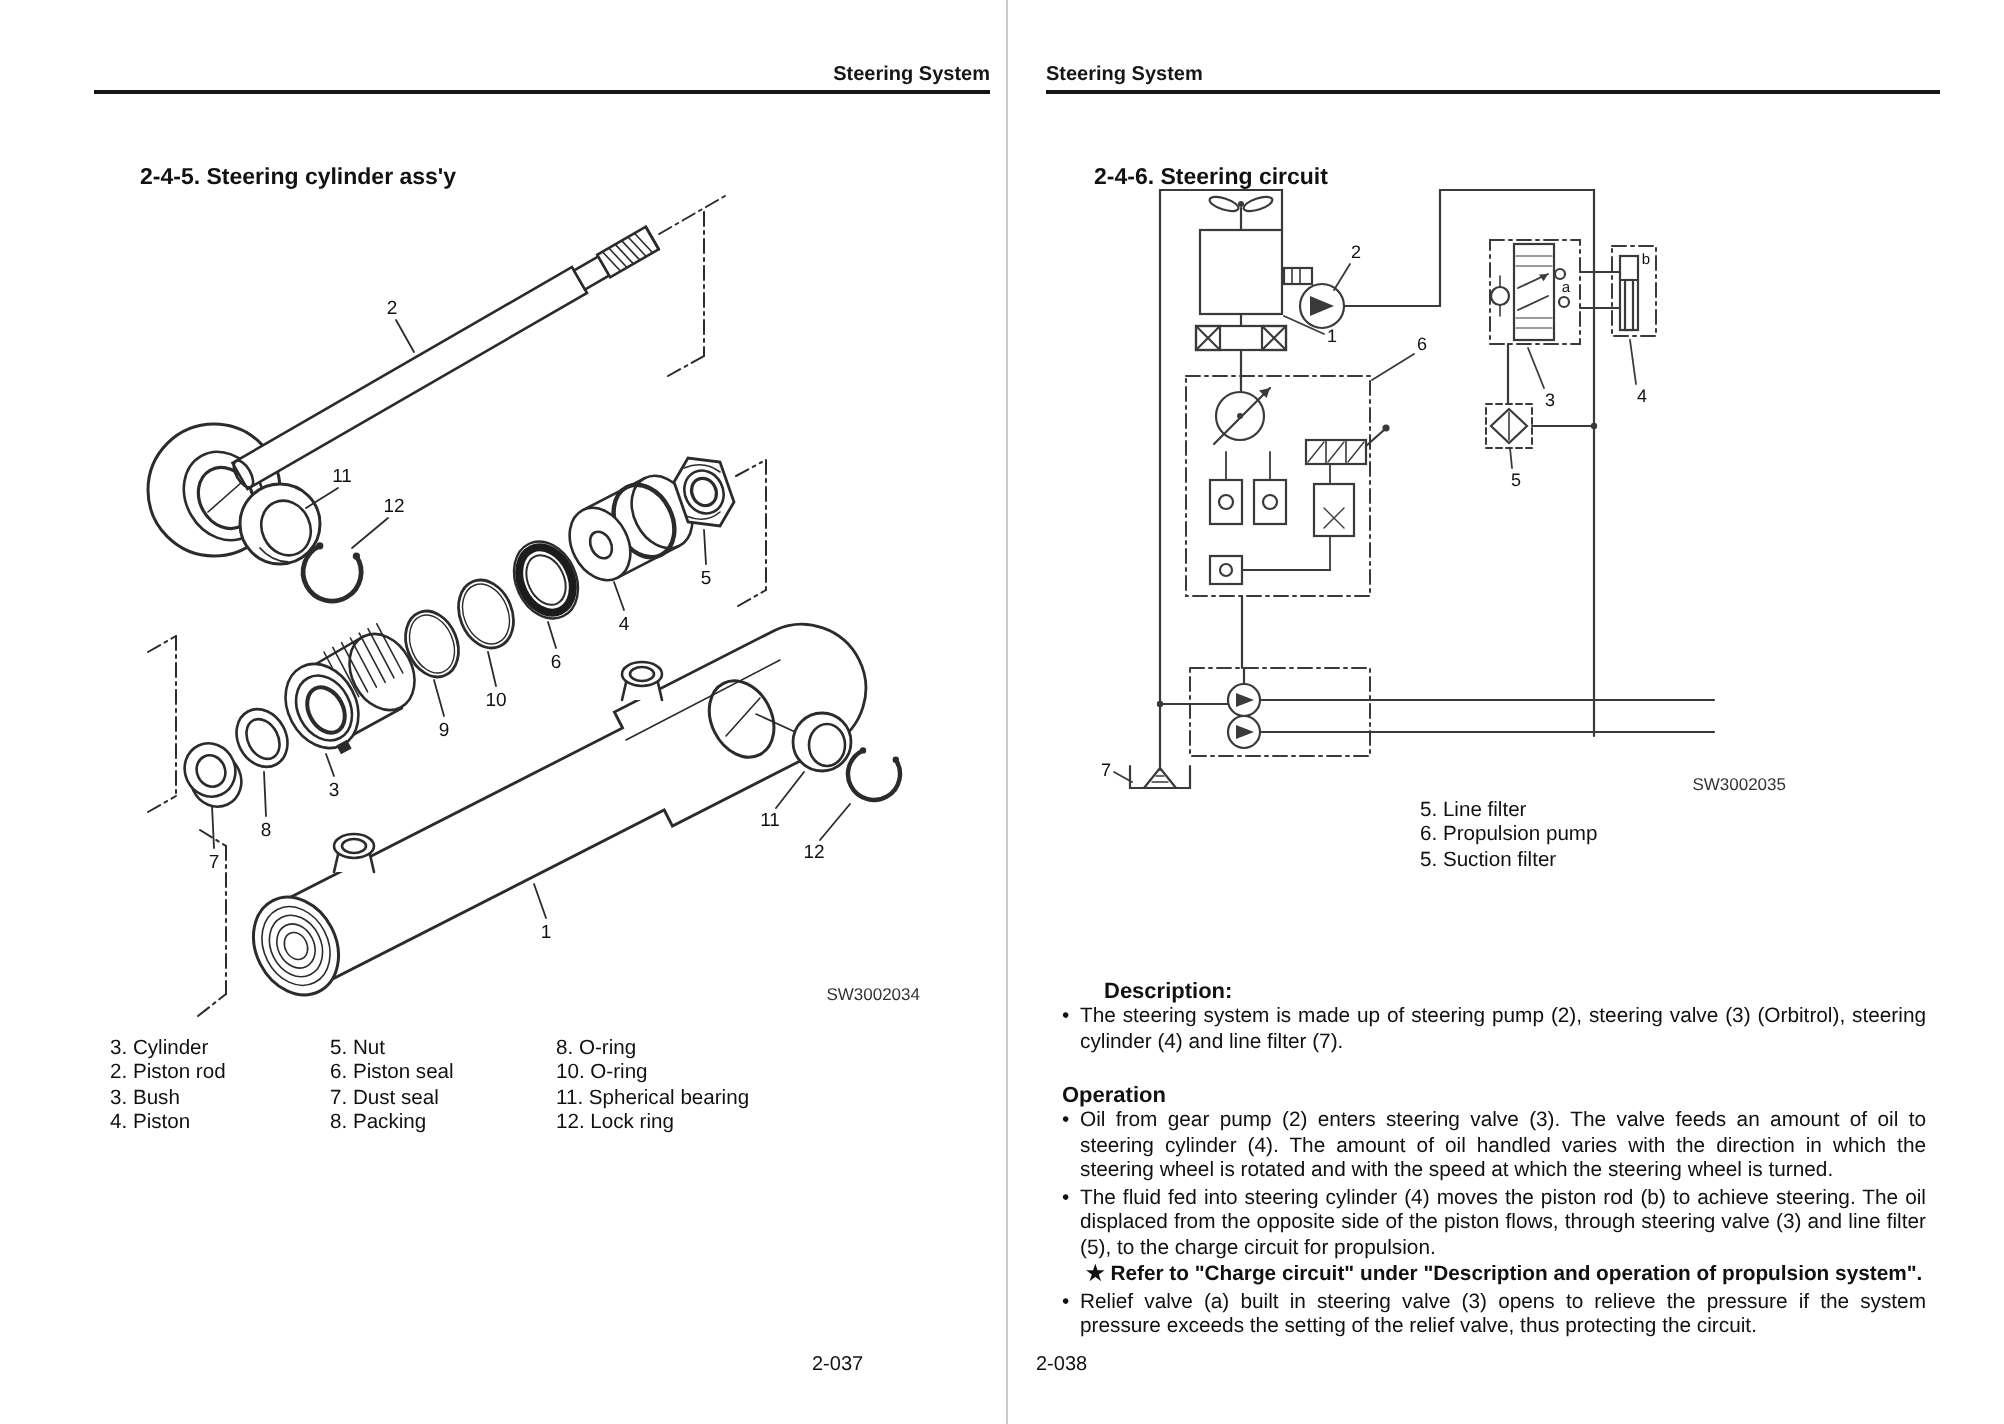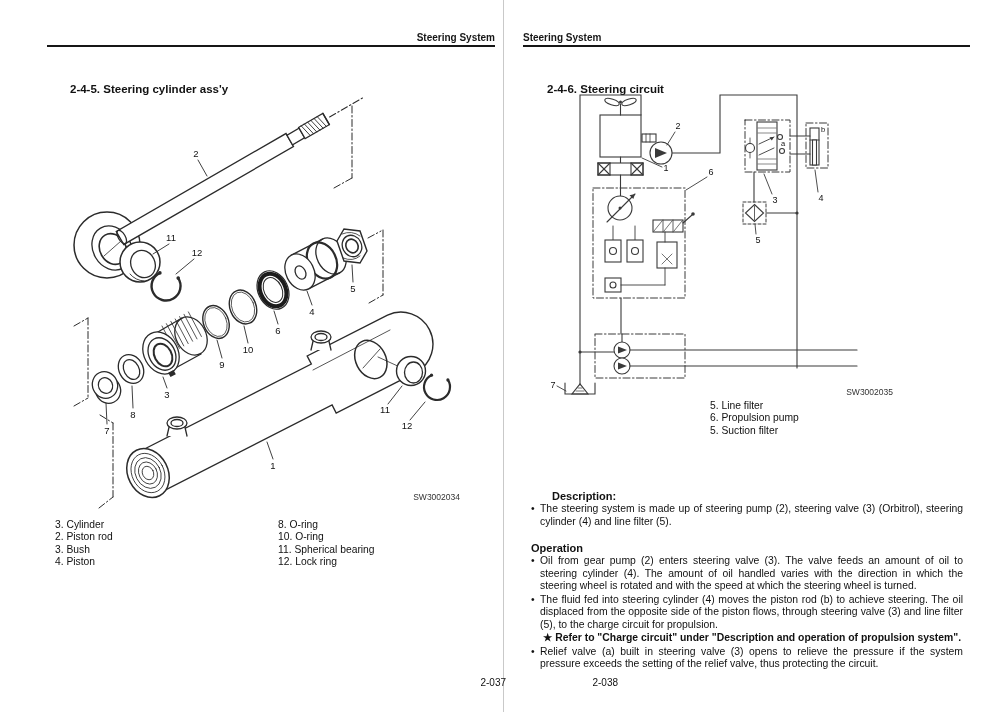--- a/index.html
+++ b/index.html
@@ -12,21 +12,21 @@
   .sec-title { font-size:11.5px; font-weight:bold; color:#111;margin-top:27px; }
   .plist { font-size:10.3px; line-height:12.4px; white-space:nowrap; }
   .plist div { height:12.4px; }
   .legend { font-size:10.3px; line-height:12.4px; white-space:nowrap; }
   .legend .ind { padding-left:6px; }
   .h2 { font-size:11px; font-weight:bold; }
   .bodytxt { width:432px; font-size:10.4px; line-height:12.5px; text-align:justify; }
   .bl { position:relative; padding-left:9px; margin:0 0 1px 0; }
   .bchar { position:absolute; left:0; top:0; }
   .note { padding-left:12px; font-weight:bold; margin:0 0 1px 0; }
-  .pgnum { font-size:10px; text-align:right; width:100px; }
+  .pgnum { font-size:10px; text-align:left; width:100px; }
   svg text { font-family:"Liberation Sans", sans-serif; }
   .lbl { font-size:9.5px; fill:#111; }
   .lblc { font-size:9px; fill:#111; }
   .lbls { font-size:7.5px; fill:#111; }
   .figc { font-size:8.5px; fill:#333; }
 </style>
 </head>
 <body>
 
 <div class="canvas">
@@ -218,20 +218,26 @@
       <text class="lbl" x="357" y="339">12</text>
       <text class="figc" x="410" y="410" text-anchor="end">SW3002034</text>
     </g>
   </svg>
 
   <div class="abs plist" style="left:55px;top:519px;">
     <div>3. Cylinder</div>
     <div>2. Piston rod</div>
     <div>3. Bush</div>
     <div>4. Piston</div>
+  </div>
+  <div class="abs plist" style="left:165px;top:519px;">
+    <div>5. Nut</div>
+    <div>6. Piston seal</div>
+    <div>7. Dust seal</div>
+    <div>8. Packing</div>
   </div>
   <div class="abs plist" style="left:278px;top:519px;">
     <div>8. O-ring</div>
     <div>10. O-ring</div>
     <div>11. Spherical bearing</div>
     <div>12. Lock ring</div>
   </div>
 
   <div class="abs pgnum" style="left:406px;top:677px;">2-037</div>
 
@@ -390,21 +396,21 @@
   <div class="abs legend" style="left:710px;top:388px;margin-top:12px;">
     <div>5. Line filter</div>
     <div>6. Propulsion pump</div>
     <div>5. Suction filter</div>
   </div>
 
   <div class="abs h2" style="left:531px;top:490px;padding-left:21px;">Description:</div>
   <div class="abs bodytxt" style="left:531px;top:503px;">
     <p class="bl">
       <span class="bchar">•</span>
-      <span>The steering system is made up of steering pump (2), steering valve (3) (Orbitrol), steering cylinder (4) and line filter (5).</span>
+      <span>The steering system is made up of steering pump (2), steering valve (3) (Orbitrol), steering cylinder (4) and line filter (7).</span>
     </p>
   </div>
 
   <div class="abs h2" style="left:531px;top:542px;">Operation</div>
   <div class="abs bodytxt" style="left:531px;top:555px;">
     <p class="bl">
       <span class="bchar">•</span>
       <span>Oil from gear pump (2) enters steering valve (3). The valve feeds an amount of oil to steering cylinder (4). The amount of oil handled varies with the direction in which the steering wheel is rotated and with the speed at which the steering wheel is turned.</span>
     </p>
     <p class="bl">

